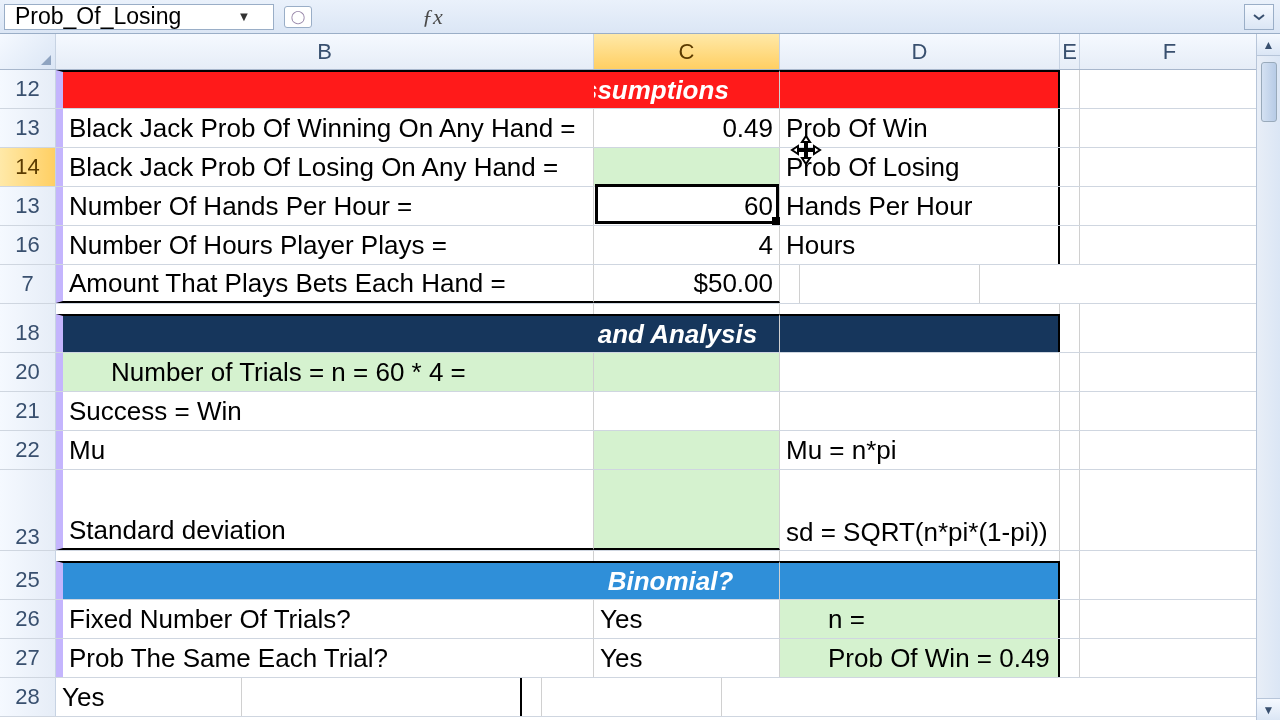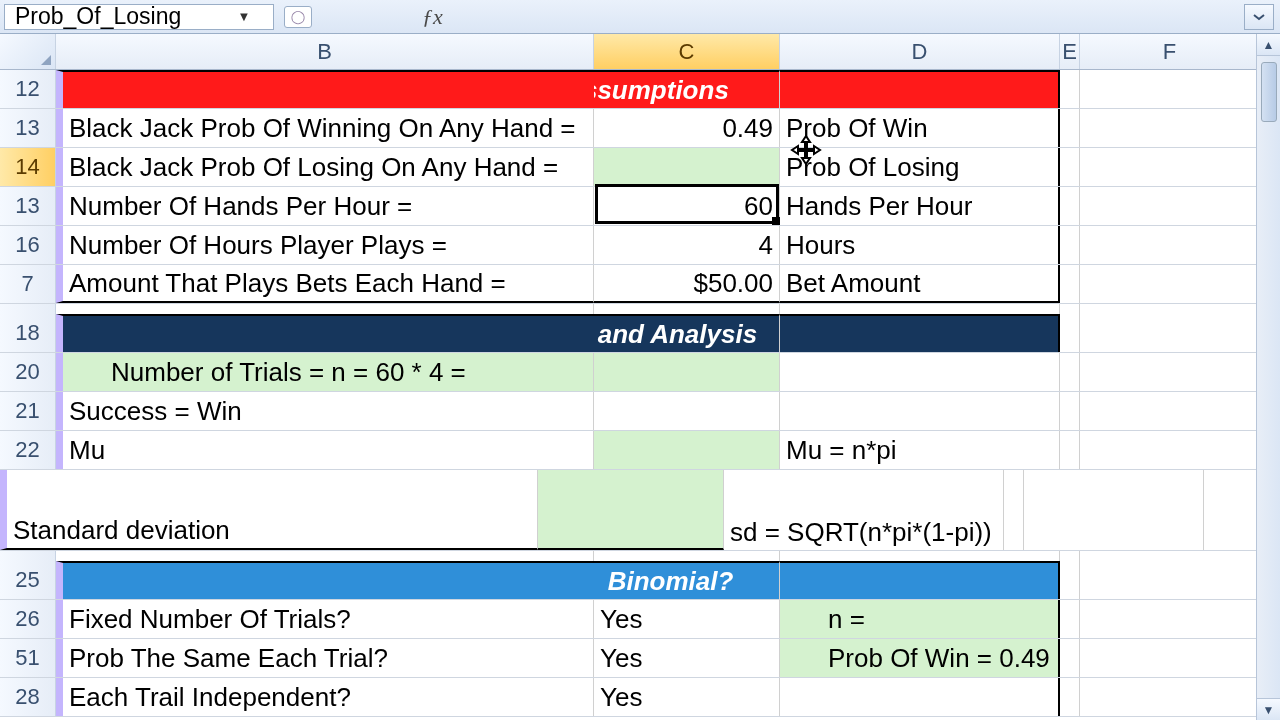--- a/index.html
+++ b/index.html
@@ -303,21 +303,20 @@
       <div class="cell col-C h38 right">4</div>
       <div class="cell col-D h38 thick-right">Hours</div>
       <div class="cell col-E h38"></div>
       <div class="cell col-F h38"></div>
     </div>
 
     <div class="row">
       <div class="rowhdr h38">7</div>
       <div class="cell col-B h38 thick-left thick-bottom">Amount That Plays Bets Each Hand =</div>
       <div class="cell col-C h38 right thick-bottom">$50.00</div>
-      <div class="cell col-D h38 thick-right thick-bottom">Bet Amount</div>
       <div class="cell col-E h38"></div>
       <div class="cell col-F h38"></div>
     </div>
 
     <div class="row gap-row">
       <div class="rowhdr"></div>
       <div class="cell col-B"></div>
       <div class="cell col-C"></div>
       <div class="cell col-D"></div>
       <div class="cell col-E"></div>
@@ -356,20 +355,21 @@
     <div class="row">
       <div class="rowhdr h38">22</div>
       <div class="cell col-B h38 thick-left">Mu</div>
       <div class="cell col-C h38 green"></div>
       <div class="cell col-D h38">Mu = n*pi</div>
       <div class="cell col-E h38"></div>
       <div class="cell col-F h38"></div>
     </div>
 
     <div class="row">
+      <div class="rowhdr h80" style="align-items:flex-end;">23</div>
       <div class="cell col-B h80 thick-left thick-bottom">Standard deviation</div>
       <div class="cell col-C h80 green thick-bottom"></div>
       <div class="cell col-D h80">sd = SQRT(n*pi*(1-pi))</div>
       <div class="cell col-E h80"></div>
       <div class="cell col-F h80"></div>
     </div>
 
     <div class="row gap-row">
       <div class="rowhdr"></div>
       <div class="cell col-B"></div>
@@ -393,31 +393,30 @@
     <div class="row">
       <div class="rowhdr h38">26</div>
       <div class="cell col-B h38 thick-left">Fixed Number Of Trials?</div>
       <div class="cell col-C h38">Yes</div>
       <div class="cell col-D h38 green thick-right">n =</div>
       <div class="cell col-E h38"></div>
       <div class="cell col-F h38"></div>
     </div>
 
     <div class="row">
-      <div class="rowhdr h38">51</div>
+      <div class="rowhdr h38">27</div>
       <div class="cell col-B h38 thick-left">Prob The Same Each Trial?</div>
       <div class="cell col-C h38">Yes</div>
       <div class="cell col-D h38 green thick-right">Prob Of Win = 0.49</div>
       <div class="cell col-E h38"></div>
       <div class="cell col-F h38"></div>
     </div>
 
     <div class="row">
       <div class="rowhdr h38">28</div>
-      <div class="cell col-B h38 thick-left">Each Trail Independent?</div>
       <div class="cell col-C h38">Yes</div>
       <div class="cell col-D h38 thick-right"></div>
       <div class="cell col-E h38"></div>
       <div class="cell col-F h38"></div>
     </div>
 
   </div>
 
   <div class="active-cell" style="left:595px; top:150px; width:184px; height:40px;">
     <div class="fill-handle"></div>

